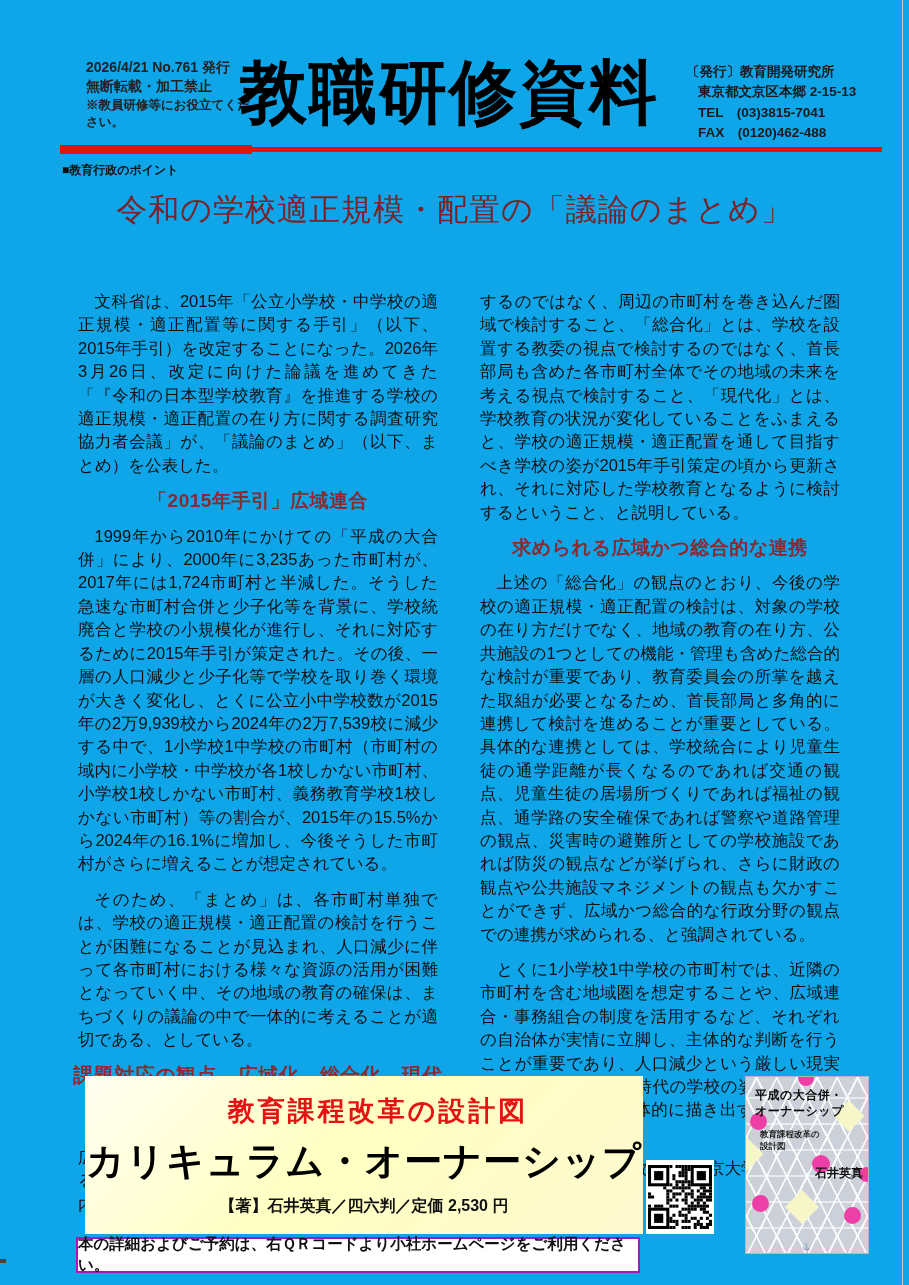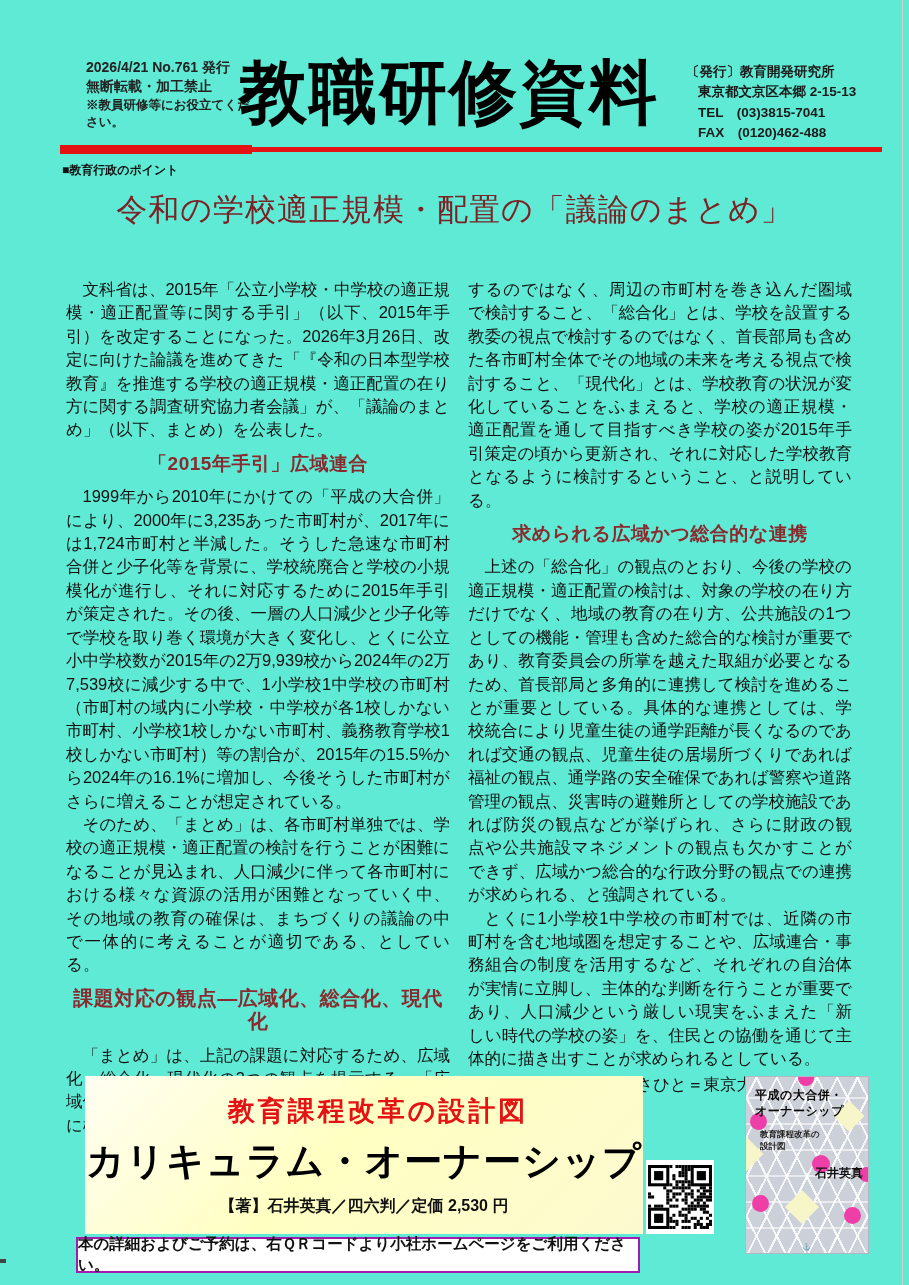--- a/index.html
+++ b/index.html
@@ -1,17 +1,17 @@
 <!DOCTYPE html>
 <html lang="ja"><head>
 <meta charset="utf-8">
 <style>
   html,body{margin:0;padding:0;background:#ffffff;}
   #page{
-    position:relative;width:909px;height:1285px;background:#5eead4;
+    position:relative;width:909px;height:1285px;background:#0ea5e9;
     font-family:"Liberation Sans",sans-serif;color:#111;overflow:hidden;
   }
   
   .header-info{position:absolute;left:86px;top:58px;width:172px;
     font-size:14px;font-weight:bold;line-height:1.38;color:#222;}
   .header-info .small{font-size:12.5px;font-weight:bold;}
   .masthead{position:absolute;left:239px;top:50px;width:452px;
     font-size:68px;font-weight:900;letter-spacing:2px;line-height:1.25;
     color:#000;white-space:nowrap;transform:scaleY(1.02);}
   .publisher{position:absolute;left:686px;top:62px;width:200px;
@@ -21,21 +21,21 @@
   .rule-main{position:absolute;left:60px;top:147px;width:822px;height:5px;background:#e31313;}
   .section-label{position:absolute;left:62px;top:162px;font-size:12px;font-weight:bold;color:#111;}
   
   .article-title{position:absolute;left:0;top:189px;width:909px;text-align:center;
     font-size:31px;letter-spacing:1px;color:#7c2226;font-weight:500;}
   .article-author{position:absolute;left:0;top:242px;width:909px;box-sizing:border-box;
     text-align:right;padding-right:118px;font-size:21px;color:#111;}
   
   .columns{position:absolute;left:66px;top:278px;width:786px;display:flex;gap:18px;}
   .col{width:384px;font-size:16.5px;line-height:23.4px;text-align:justify;color:#101010;}
-  .para{margin:0;text-indent:1em;}
+  .para{margin:12px;text-indent:1em;}
   .para.no-indent{text-indent:0;}
   .subhead{margin:10px 0 10px;text-align:center;font-size:19px;font-weight:bold;
     color:#8a2a2e;letter-spacing:0.5px;}
   .subhead.wide{font-size:20px;letter-spacing:0.5px;}
   .byline{margin-top:3px;text-align:right;text-indent:0;}
   
   .ad-box{position:absolute;left:85px;top:1076px;width:558px;height:158px;
     background:linear-gradient(135deg,#fffef2 0%,#ffffc2 45%,#fdf9cf 100%);
     text-align:center;}
   .ad-catch{margin-top:17px;font-size:27px;font-weight:900;color:#e31313;letter-spacing:3px;padding-left:28px;}

